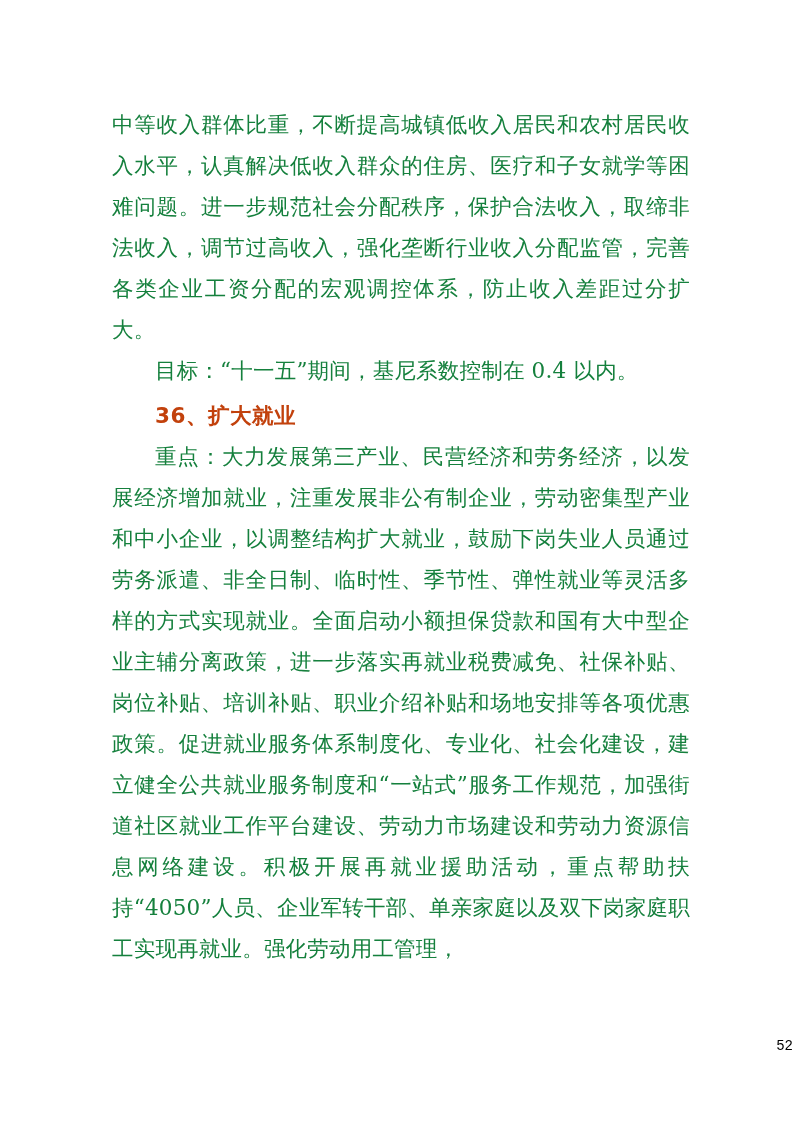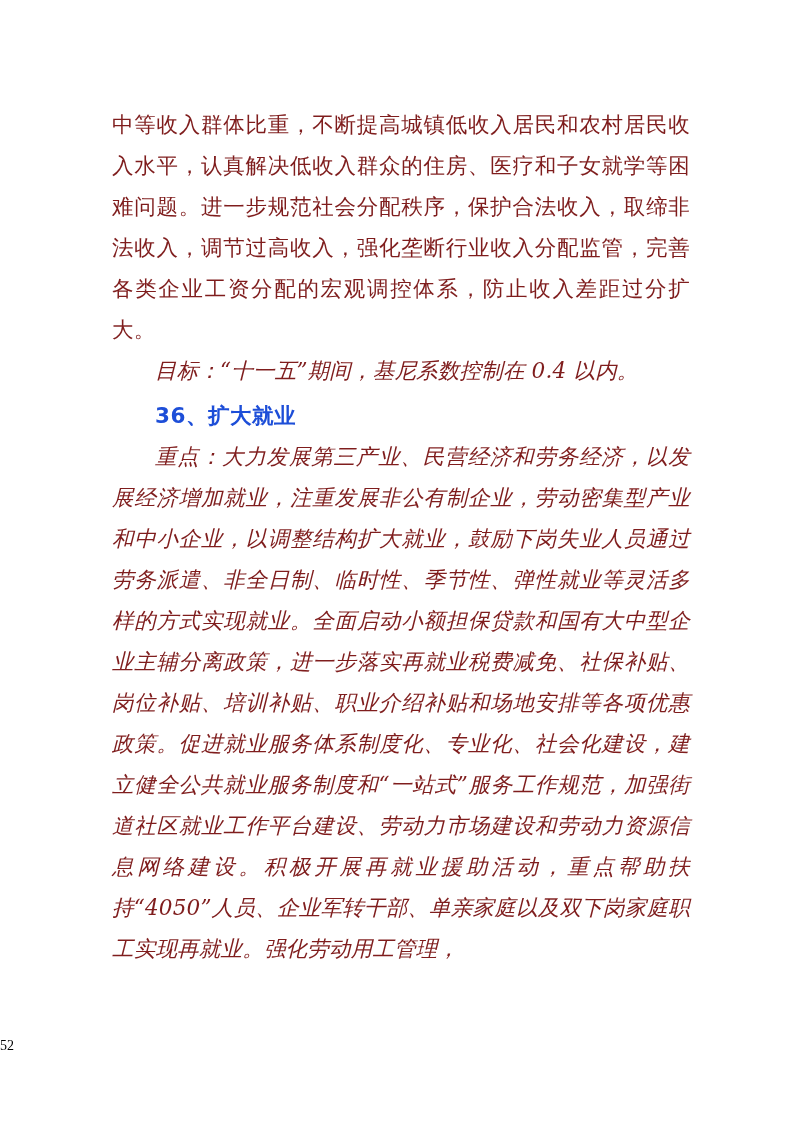--- a/index.html
+++ b/index.html
@@ -20,50 +20,49 @@
   }
   .content {
     position: absolute;
     left: 112px;
     top: 104px;
     width: 578px;
   }
   .para {
     font-size: 21.5px;
     line-height: 41px;
-    color: #7f1d1d;
+    color: #15803d;
     text-align: justify;
     text-justify: inter-ideograph;
     margin: 0;
     letter-spacing: 0.2px;
   }
   .para.indent {
     text-indent: 43px;
-    font-style: italic;
   }
   .heading {
     font-size: 21.5px;
     line-height: 41px;
-    color: #1d4ed8;
+    color: #c2410c;
     margin: 0;
     text-indent: 43px;
     font-weight: bold;
     font-family: "DejaVu Sans", sans-serif;
     letter-spacing: 0.5px;
   }
   .spacer-sm { height: 4px; }
   .footer {
     position: absolute;
     left: 0;
     right: 0;
     top: 1038px;
-    text-align: left;
+    text-align: right;
     font-size: 14px;
     color: #000000;
-    font-family: Liberation Serif, serif;
+    font-family: Liberation Mono, monospace;
   }
 </style>
 </head>
 <body>
 
 <div class="page">
   <div class="content">
     <p class="para">中等收入群体比重，不断提高城镇低收入居民和农村居民收入水平，认真解决低收入群众的住房、医疗和子女就学等困难问题。进一步规范社会分配秩序，保护合法收入，取缔非法收入，调节过高收入，强化垄断行业收入分配监管，完善各类企业工资分配的宏观调控体系，防止收入差距过分扩大。</p>
     <p class="para indent">目标：“十一五”期间，基尼系数控制在 0.4 以内。</p>
     <div class="spacer-sm"></div>

